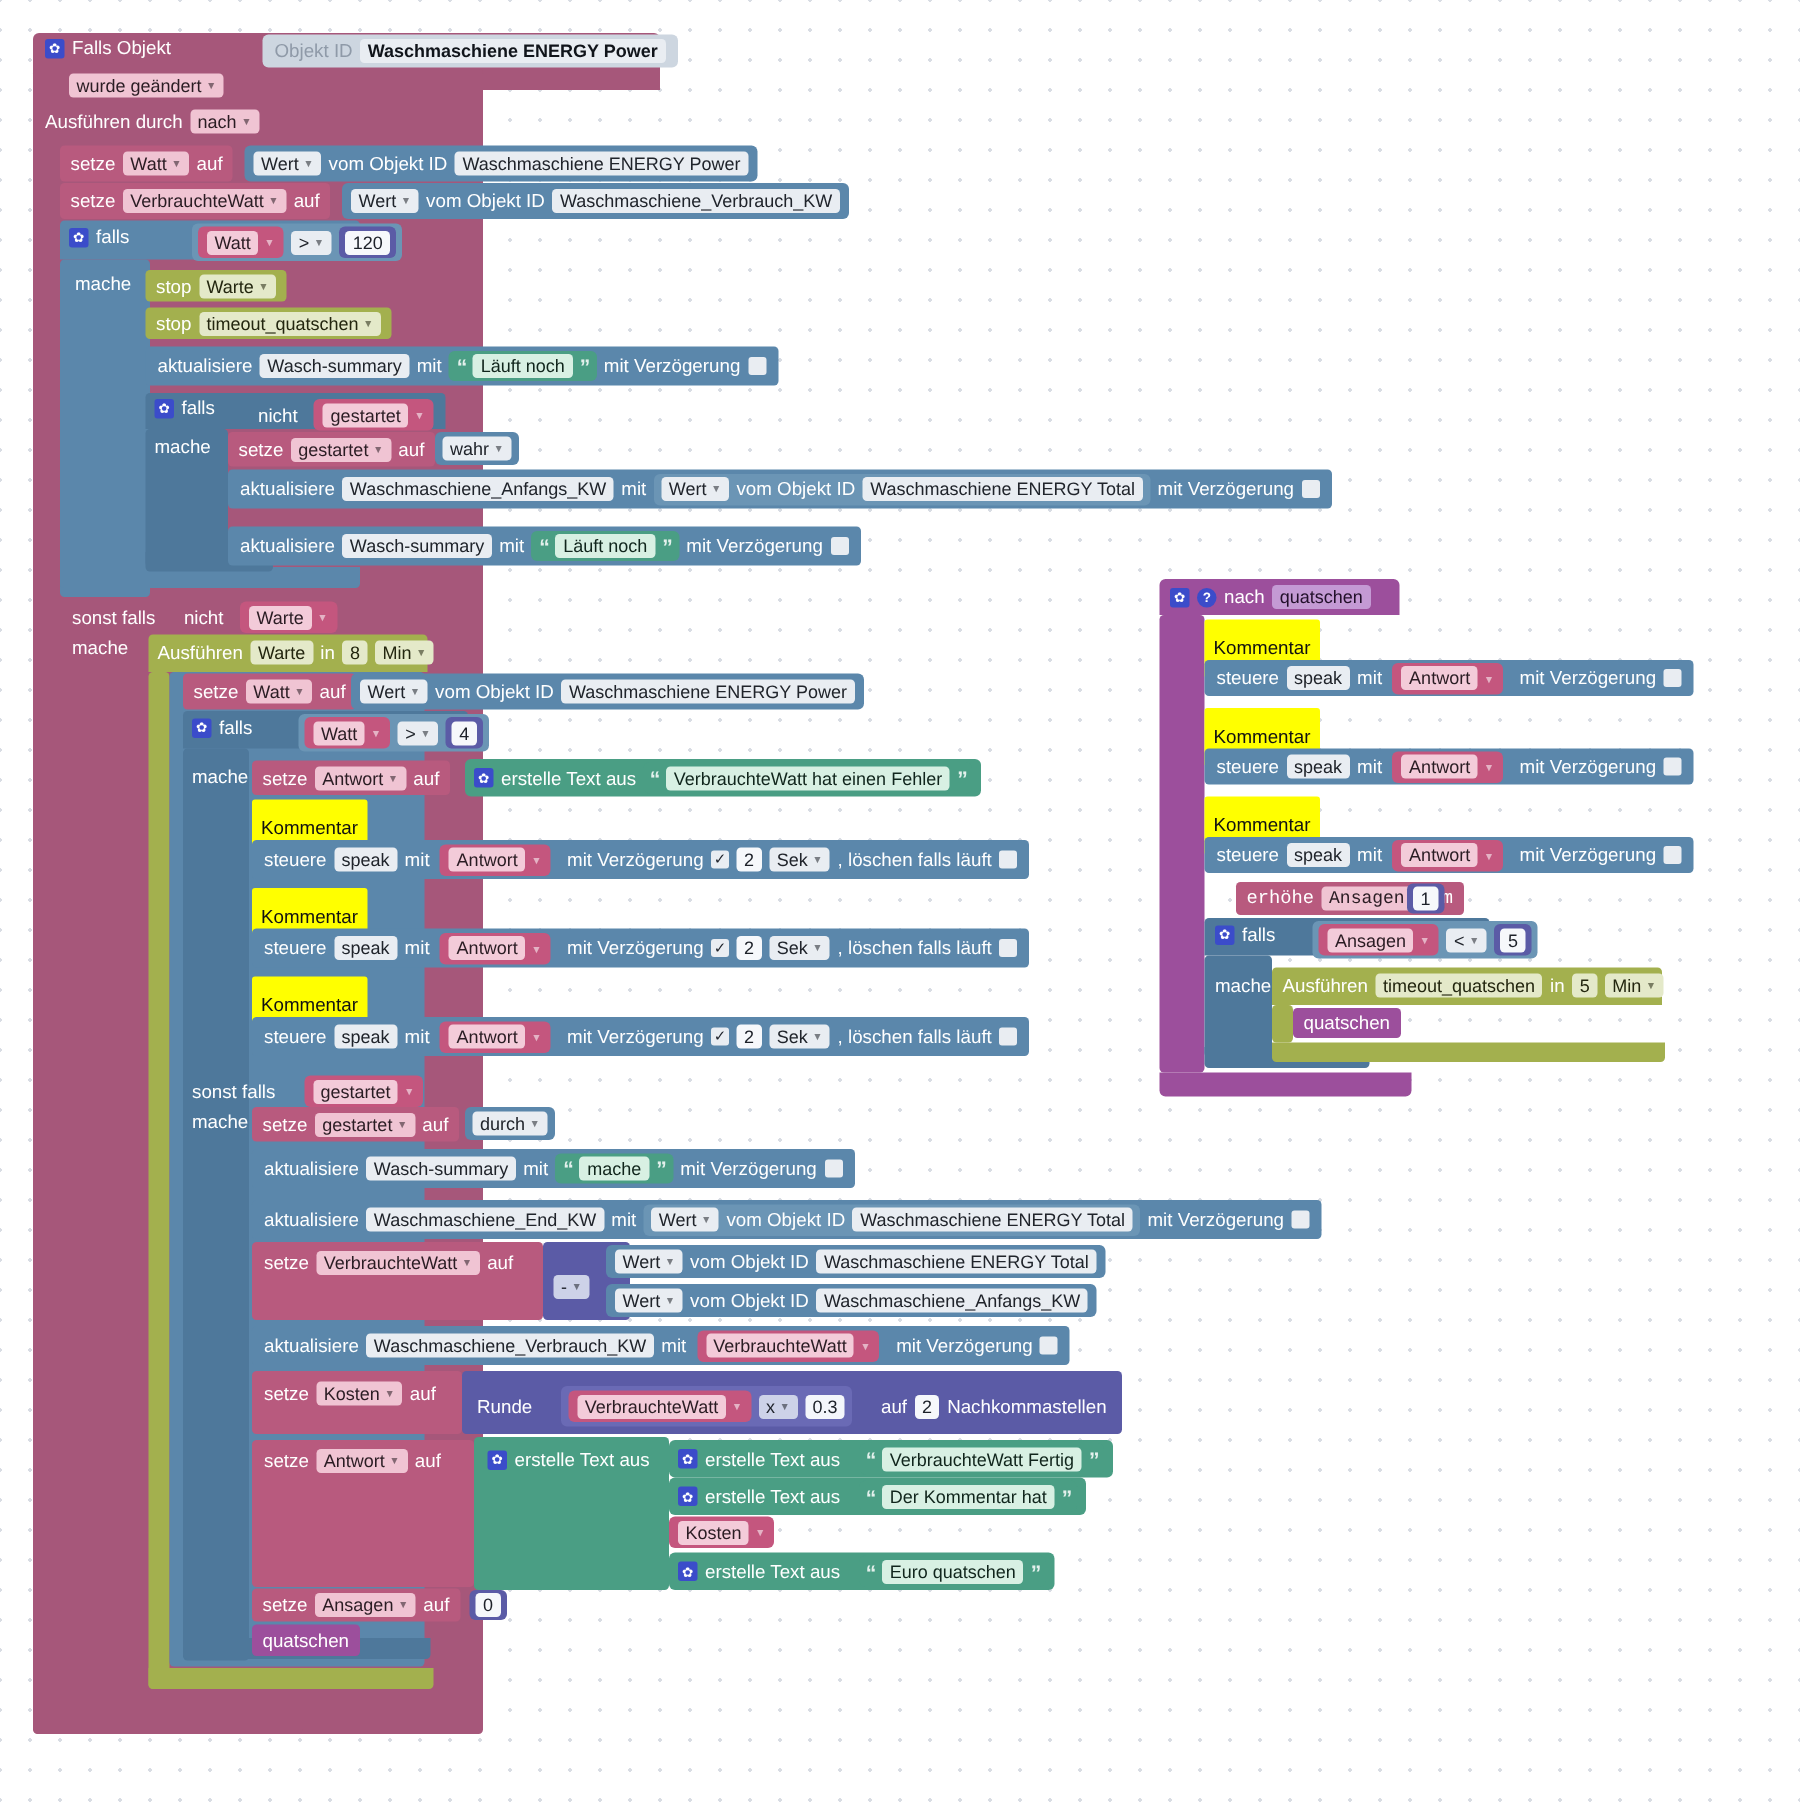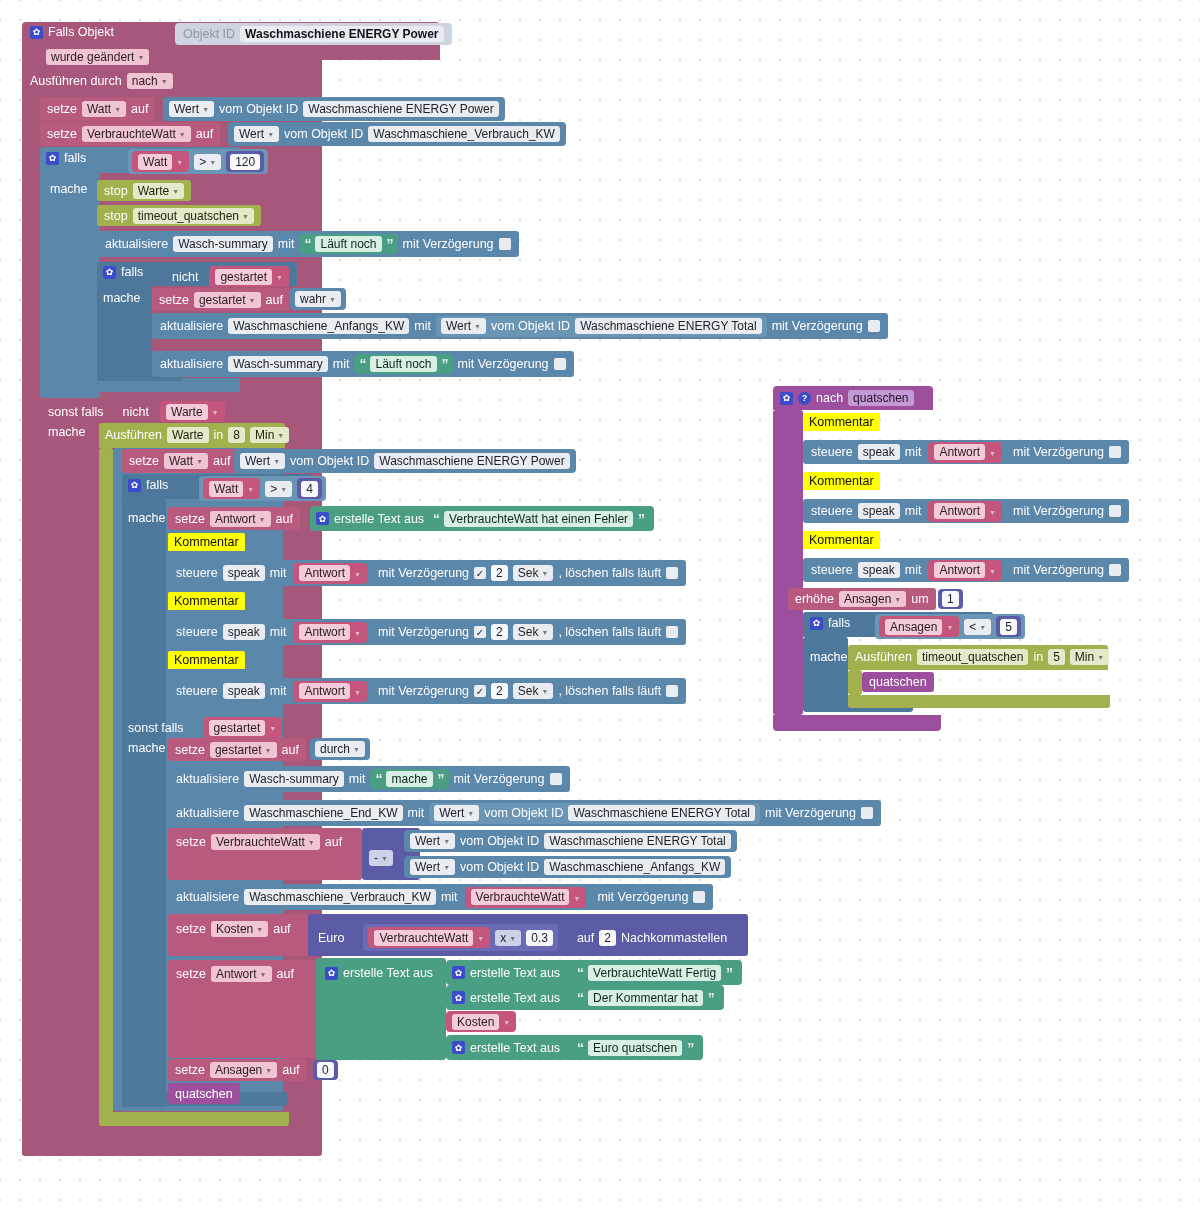--- a/index.html
+++ b/index.html
@@ -88,21 +88,21 @@
   }
   .chk.empty{color:transparent;}
   .lbl{color:#fff;font-size:12.5px;}
 
   
   .slab{position:absolute;border-radius:3px;}
 
   
   .kommentar{
     position:absolute;background:#ffff00;color:#111;
-    font-size:12.5px;padding:2px 6px;border-radius:2px 2px 0 0;
+    font-size:12.5px;padding:12px 6px;border-radius:2px 2px 0 0;
   }
 </style>
 </head>
 <body>
 
 <div class="slab c-event" style="left:22px;top:22px;width:418px;height:38px;border-radius:4px 4px 0 0;"></div>
 <div class="slab c-event" style="left:22px;top:46px;width:300px;height:1110px;"></div>
 <div class="slab c-event" style="left:22px;top:1140px;width:180px;height:16px;border-radius:0 0 4px 4px;"></div>
 
 <div class="blk row" style="left:30px;top:25px;">
@@ -590,21 +590,21 @@
 <div class="blk row" style="left:176px;top:921px;">
   <span class="lbl">setze</span>
   <span class="fld pink">
       <span>Kosten</span>
       <span class="caret">▼</span>
     </span>
   <span class="lbl">auf</span>
 </div>
 <div class="slab c-math" style="left:308px;top:914px;width:440px;height:42px;border-radius:3px;"></div>
 <div class="blk row" style="left:318px;top:924px;">
-  <span class="lbl">Euro</span>
+  <span class="lbl">Runde</span>
   <span style="display:inline-flex;align-items:center;gap:5px;margin-left:14px;background:#6a6ab5;border-radius:4px;padding:3px 5px;">
     <span class="getter">
         <span class="fld pink">VerbrauchteWatt</span>
         <span class="caret">▼</span>
       </span>
     <span class="fld plain" style="background:#cdd2e8;">
         <span>x</span>
         <span class="caret">▼</span>
       </span>
     <span class="fld num" style="background:#f4f6fb;">0.3</span>
@@ -747,21 +747,21 @@
     <span class="lbl">mit</span>
     <span class="getter" style="margin-left:2px;">
         <span class="fld pink">Antwort</span>
         <span class="caret">▼</span>
       </span>
     <span class="lbl" style="margin-left:6px;">mit Verzögerung</span>
     <span class="chk empty">✓</span>
   </span>
 </div>
 
-<div class="blk" style="left:788px;top:588px;">
+<div class="blk" style="left:824px;top:588px;font-family:Liberation Mono, monospace;">
   <span class="bar c-set" style="height:22px;">
     <span class="lbl">erhöhe</span>
     <span class="fld pink">
         <span>Ansagen</span>
         <span class="caret">▼</span>
       </span>
     <span class="lbl">um</span>
   </span>
 </div>
 <div class="blk" style="left:938px;top:589px;">

